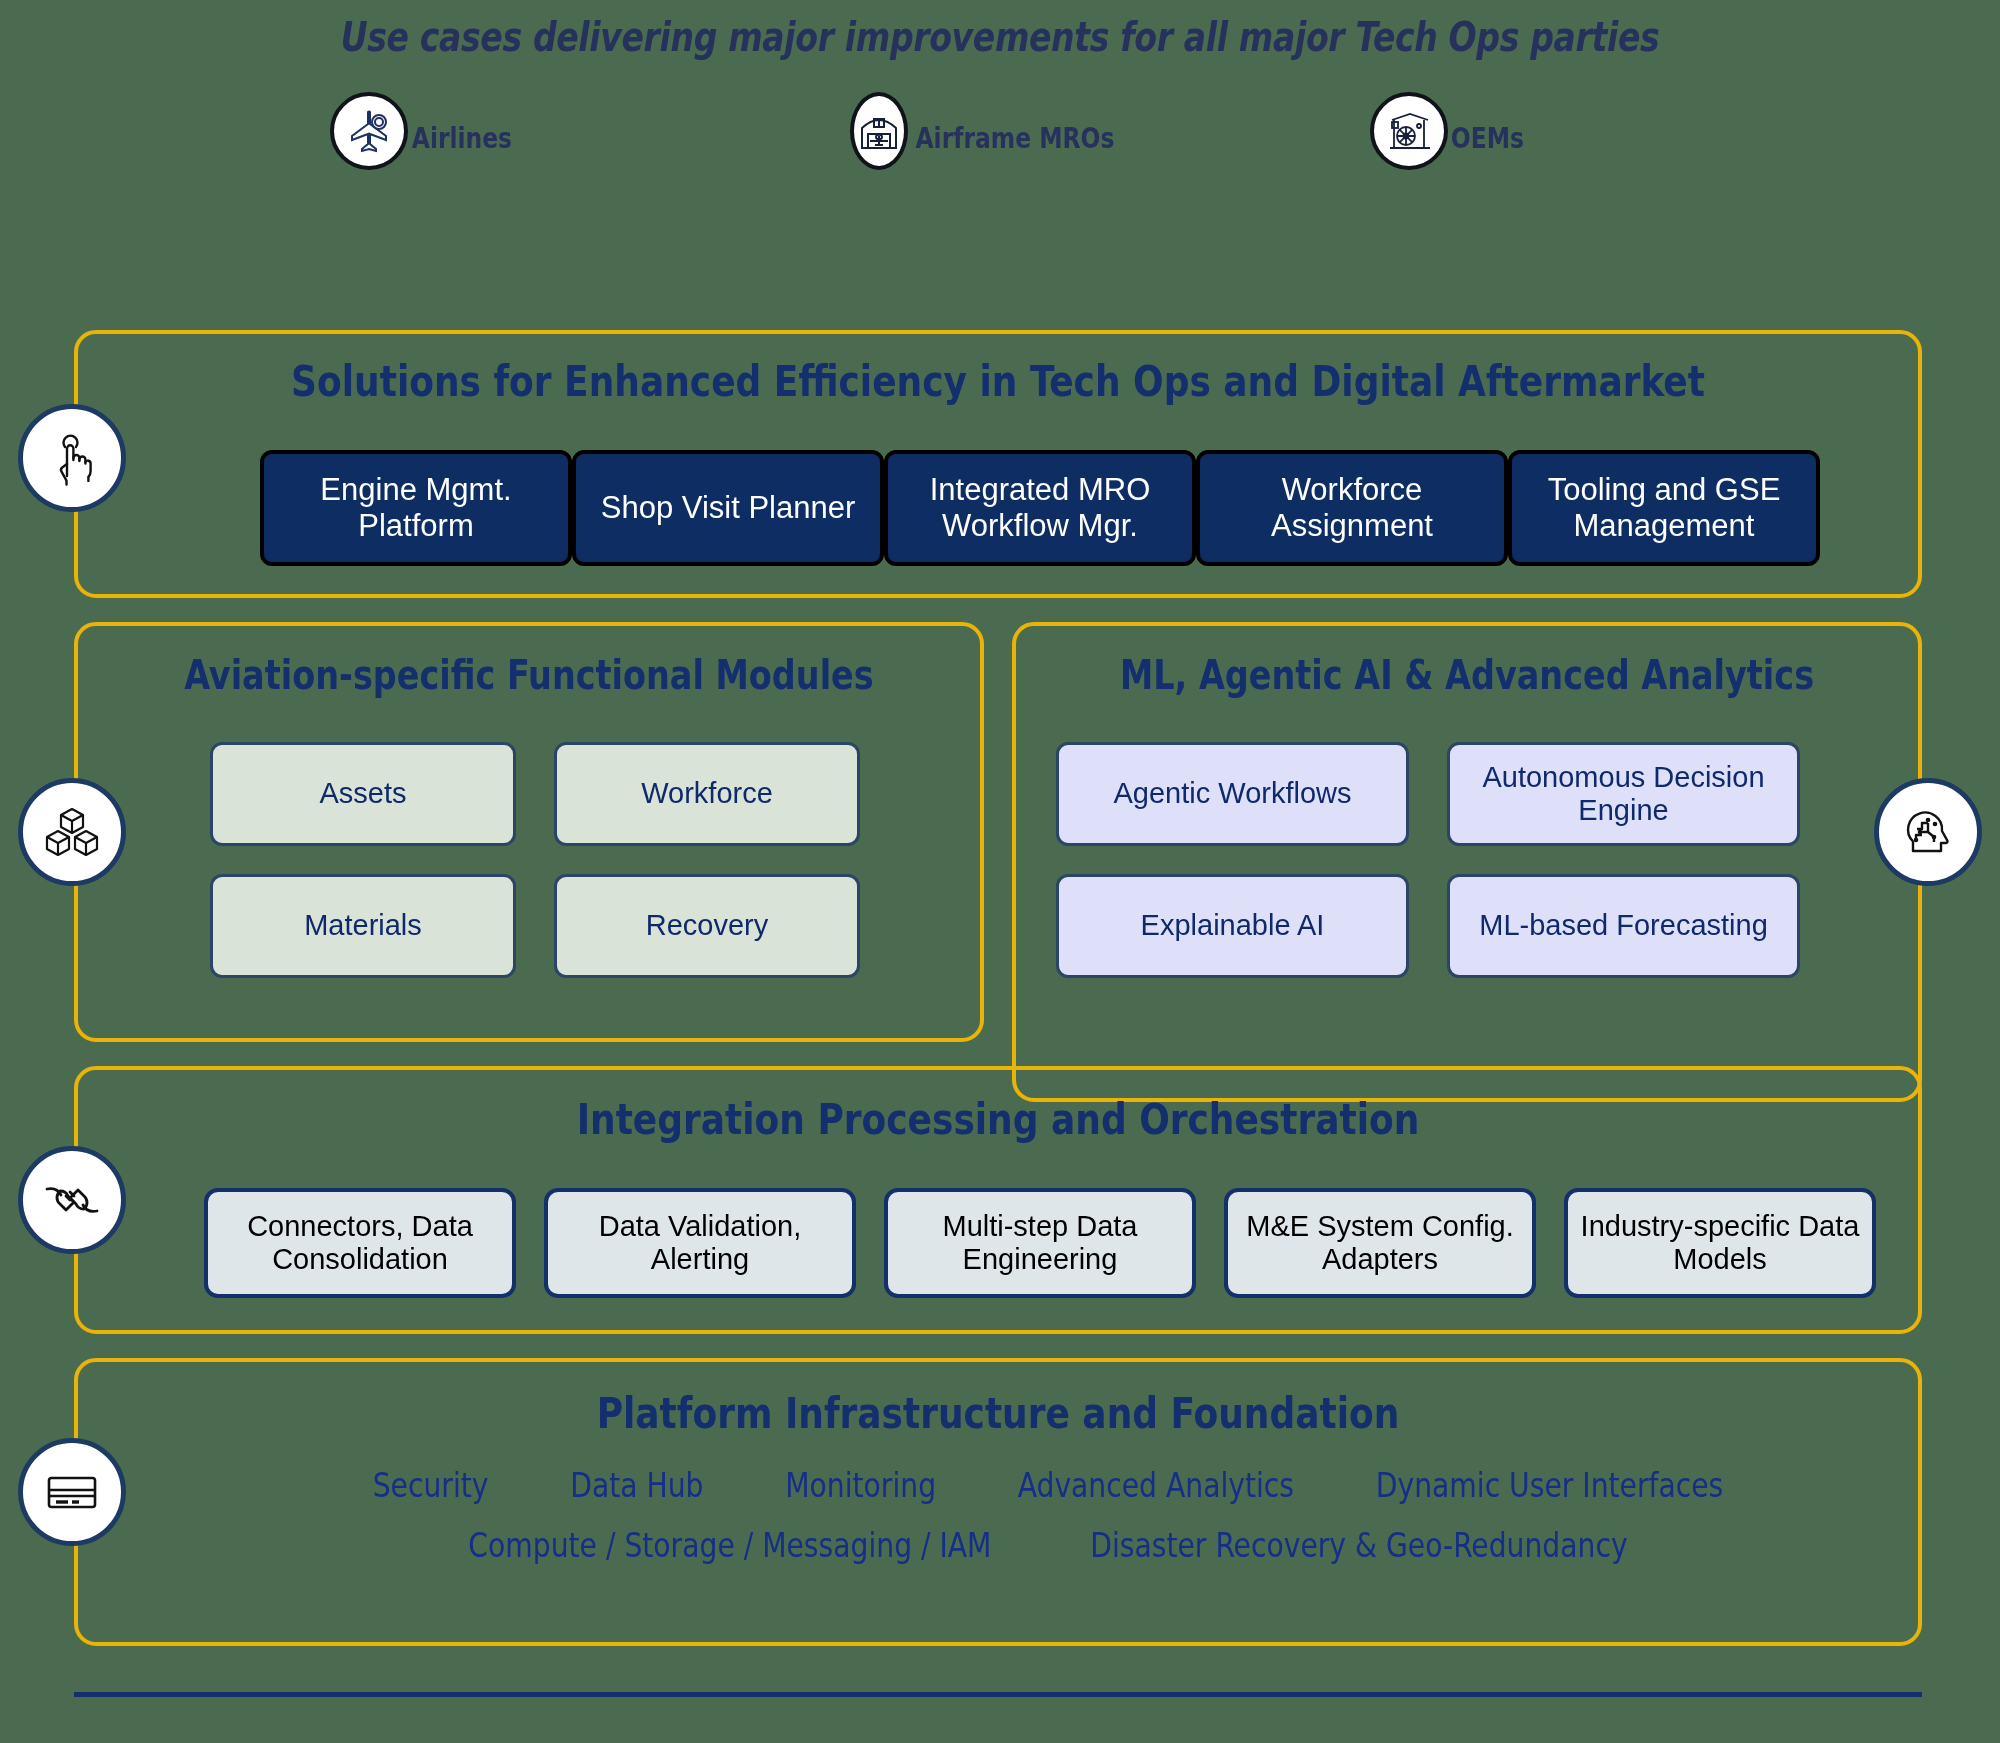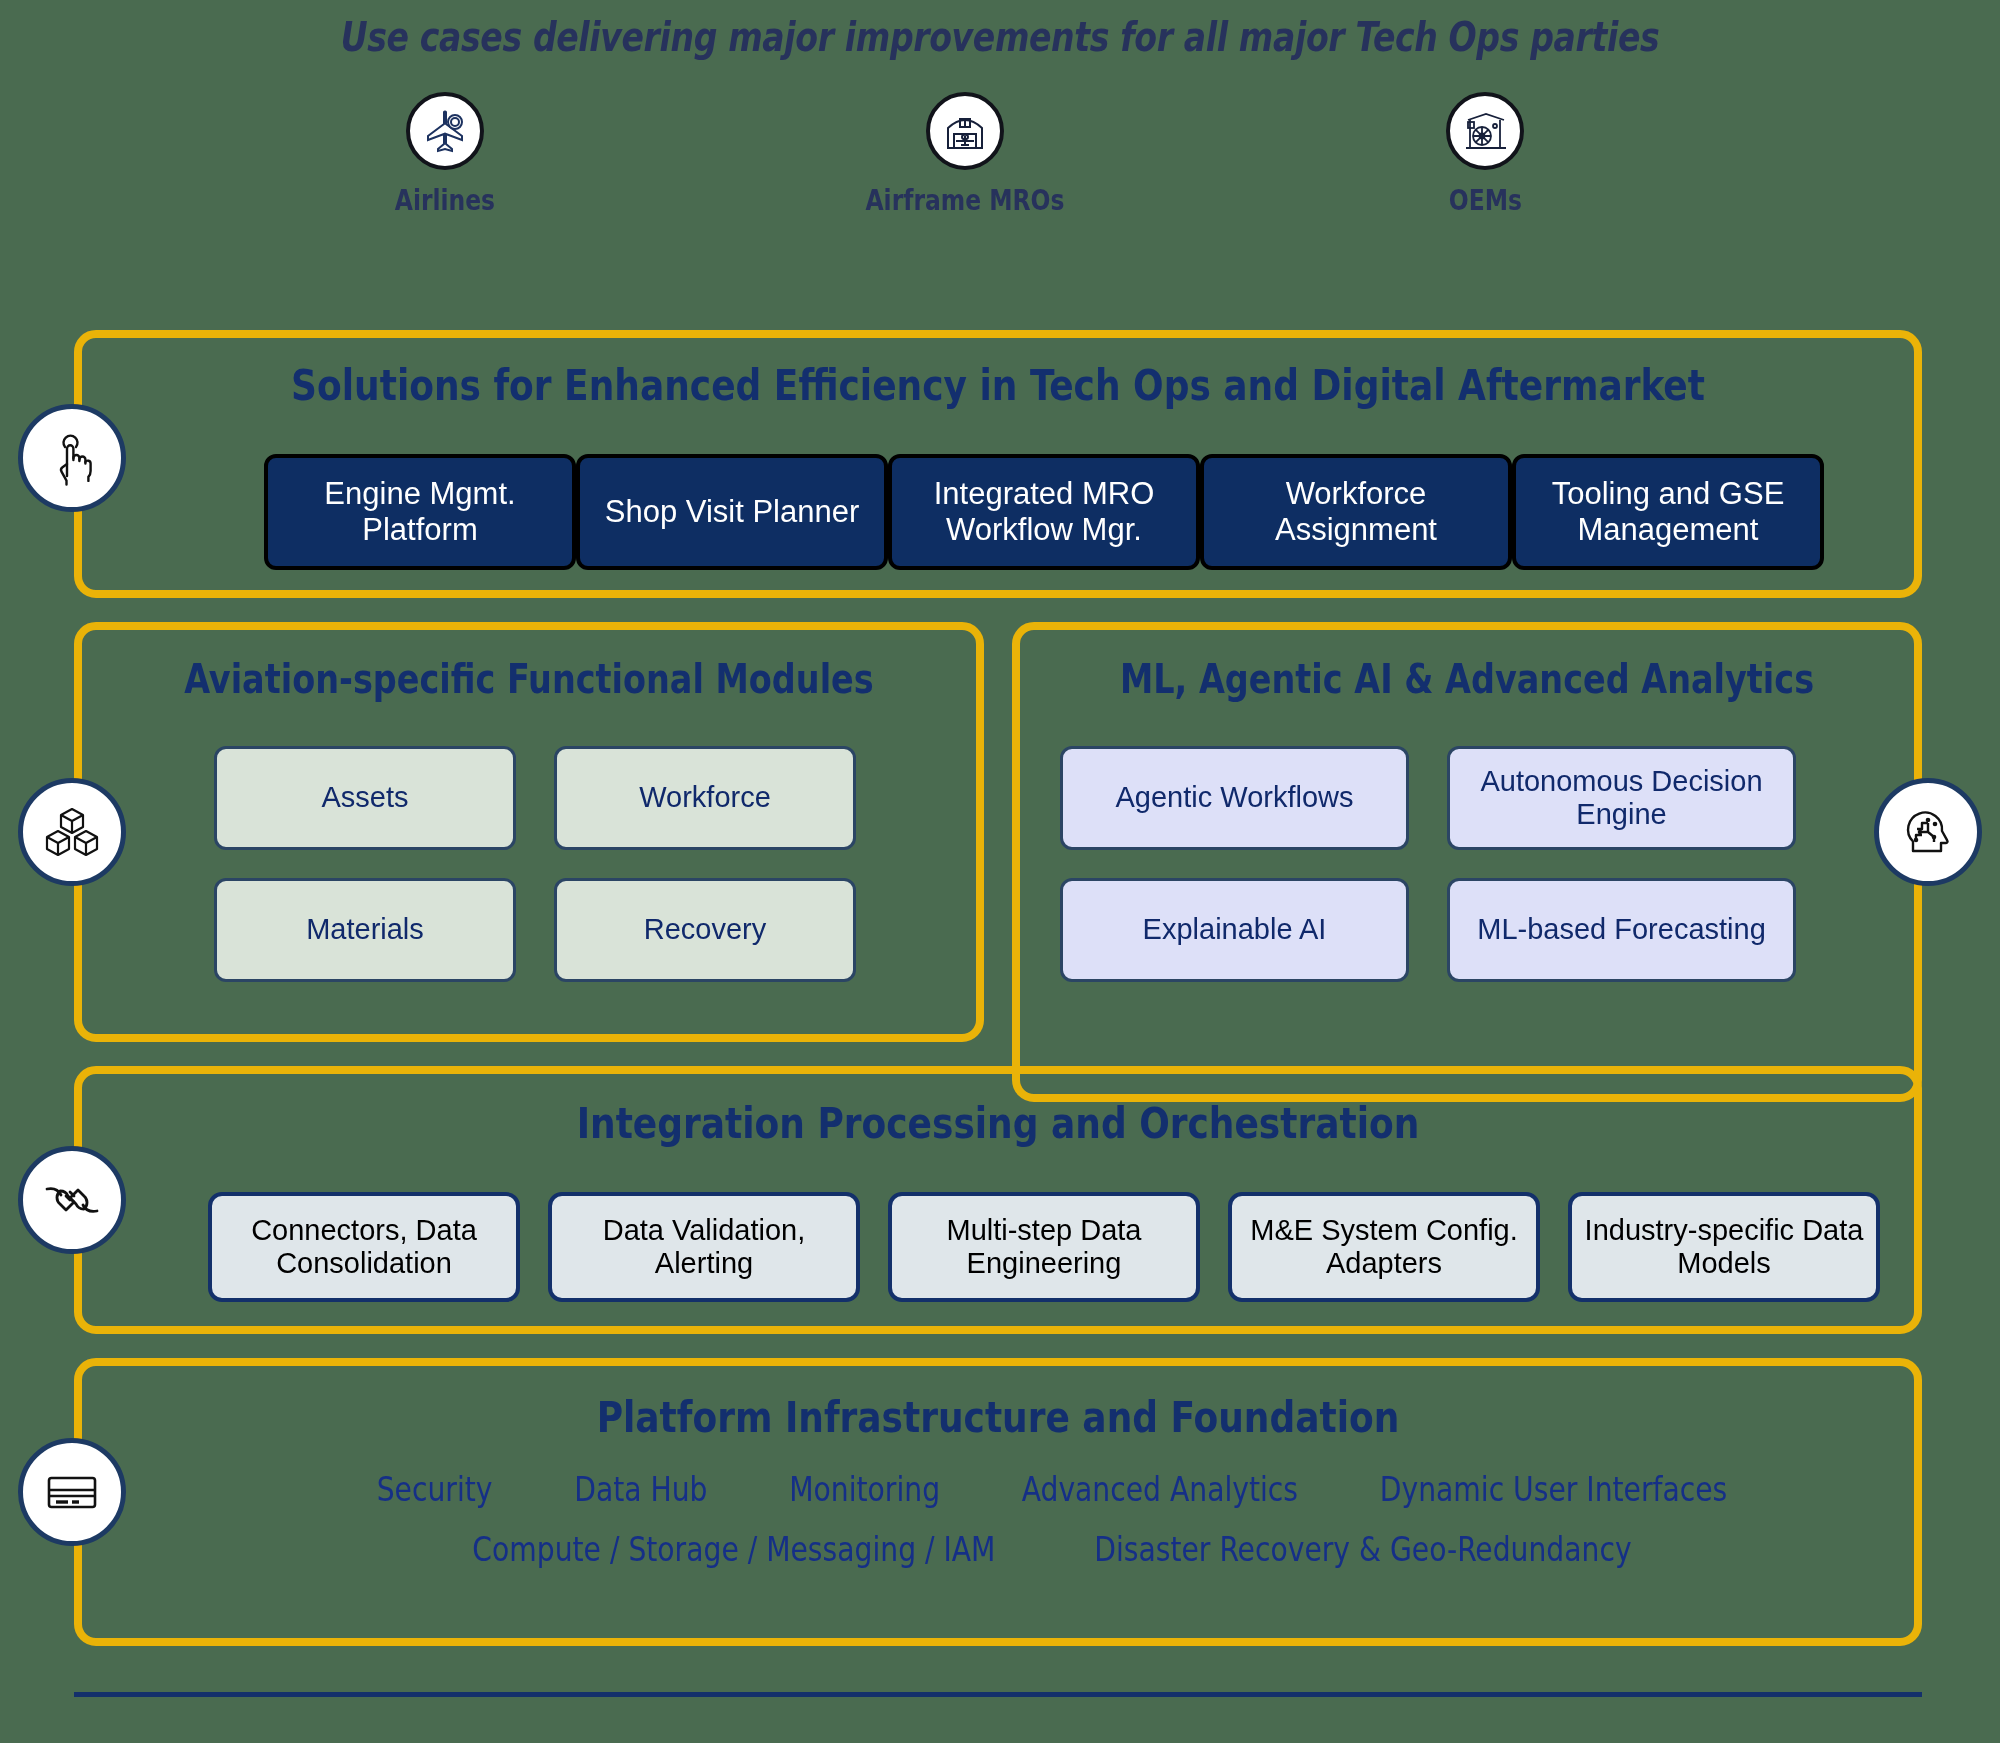--- a/index.html
+++ b/index.html
@@ -21,38 +21,38 @@
     font-size:40px;letter-spacing:-0.4px;
     color:#27325c;
     transform:scaleX(0.92);
   }
 
   
   .personas{
     position:absolute;top:92px;left:330px;width:1270px;
     display:flex;justify-content:space-between;align-items:flex-start;
   }
-  .persona{width:230px;display:flex;flex-direction:column;align-items:center;text-align:right;}
+  .persona{width:230px;display:flex;flex-direction:row;align-items:center;text-align:right;}
   .persona-circle{
     width:78px;height:78px;border-radius:50%;
     background:#ffffff;border:4px solid #11131a;
     display:flex;align-items:center;justify-content:center;
     box-sizing:border-box;
   }
   .persona-label{
     margin-top:14px;
     font-family:"DejaVu Sans Condensed","Liberation Sans",sans-serif;
     font-weight:bold;font-size:28px;color:#27325c;
     transform:scaleX(0.93);white-space:nowrap;
   }
 
   
   .panel{
     position:absolute;
-    border:8px solid #eab308;
+    border:4px solid #eab308;
     border-radius:22px;
     box-sizing:border-box;
     background:transparent;
   }
   .panel-title{
     text-align:center;
     font-family:"DejaVu Sans Condensed","Liberation Sans",sans-serif;
     font-weight:bold;
     color:#132f6e;
     transform:scaleX(0.93);

